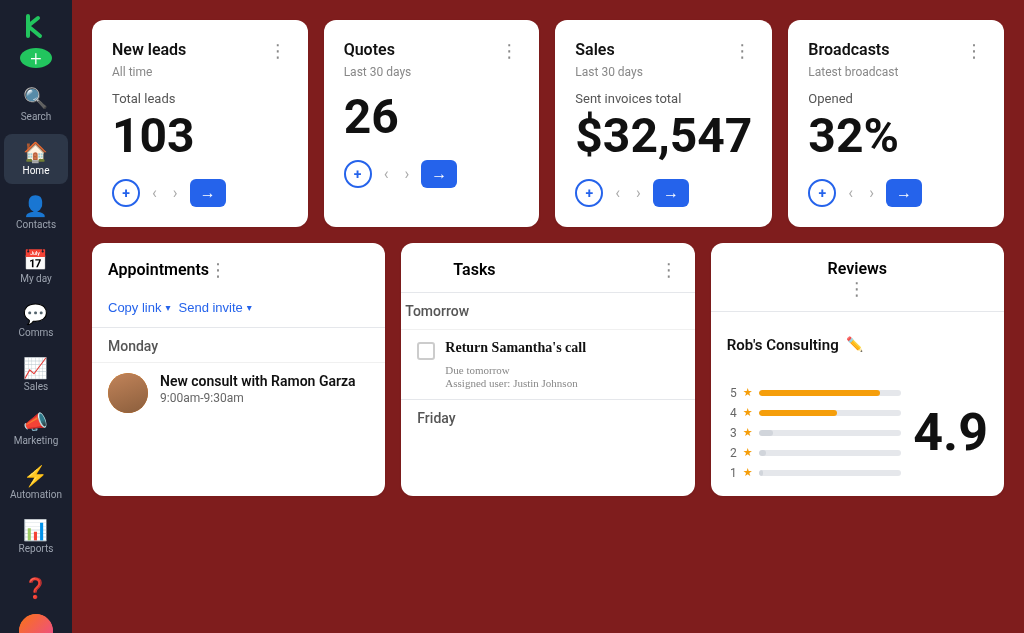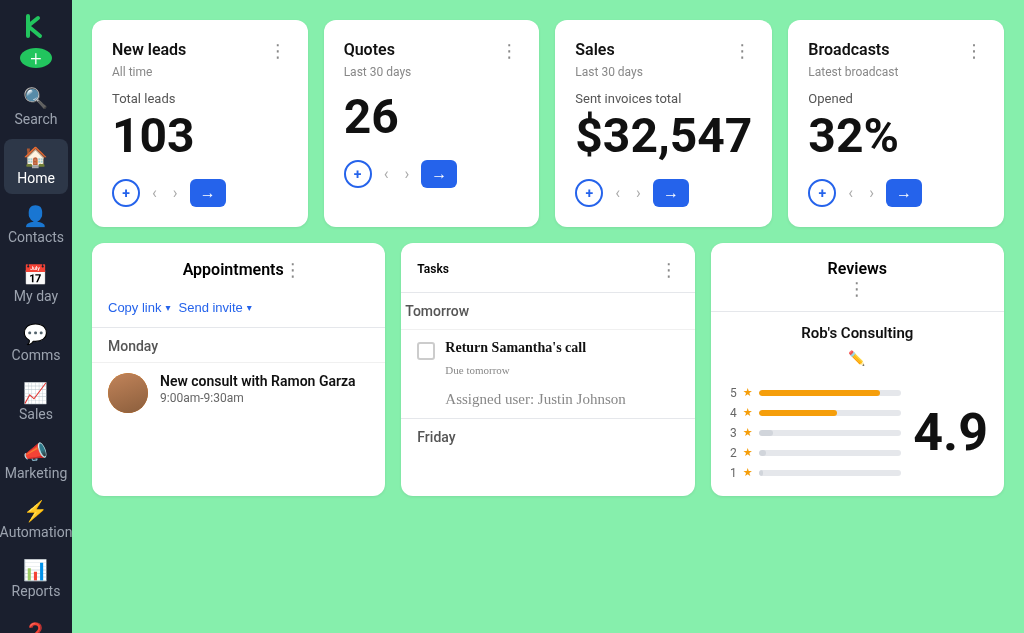--- a/index.html
+++ b/index.html
@@ -44,36 +44,36 @@
       border-radius: 8px;
       cursor: pointer;
       width: 64px;
       color: #9ca3af;
     }
     .sidebar-item.active {
       background: #2d3748;
       color: white;
     }
     .sidebar-item-icon { font-size: 20px; line-height: 1; }
-    .sidebar-item-label { font-size: 14px; text-align: center; }
+    .sidebar-item-label { font-size: 10px; text-align: center; }
     .sidebar-spacer { flex: 1; }
     .sidebar-bottom { display: flex; flex-direction: column; align-items: center; gap: 8px; }
     .sidebar-avatar {
       width: 34px; height: 34px;
       border-radius: 50%;
       background: linear-gradient(135deg, #f97316, #ec4899);
       display: flex; align-items: center; justify-content: center;
       cursor: pointer;
       overflow: hidden;
     }
 
     
     .main {
       flex: 1;
-      background: #86efac;
+      background: #7f1d1d;
       padding: 20px;
       overflow-y: auto;
       display: flex;
       flex-direction: column;
       gap: 16px;
     }
 
     
     .stats-row {
       display: grid;
@@ -139,24 +139,23 @@
     
     .apt-card {
       background: white;
       border-radius: 12px;
       padding: 0;
       box-shadow: 0 1px 3px rgba(0,0,0,0.08);
       overflow: hidden;
     }
     .apt-card-header {
       display: flex;
-      justify-content: center;
+      justify-content: flex-start;
       align-items: center;
       padding: 16px 16px 12px;
-      margin-left: 8px;
     }
     .apt-card-title { font-size: 16px; font-weight: 600; }
     .apt-actions {
       display: flex;
       gap: 8px;
       padding: 8px 16px 12px;
       border-bottom: 1px solid #e5e7eb;
     }
     .apt-action-btn {
       display: flex;
@@ -206,21 +205,21 @@
       border-radius: 12px;
       box-shadow: 0 1px 3px rgba(0,0,0,0.08);
       overflow: hidden;
     }
     .tasks-card-header {
       display: flex;
       justify-content: space-between;
       align-items: center;
       padding: 16px 16px 12px;
     }
-    .tasks-card-title { font-size: 12px; font-weight: 600; }
+    .tasks-card-title { font-size: 16px; font-weight: 600; margin-left: 36px; }
     .tasks-day-label {
       padding: 10px 4px;
       font-size: 14px;
       color: #555;
       font-weight: 500;
       border-top: 1px solid #e5e7eb;
     }
     .task-item {
       display: flex;
       align-items: flex-start;
@@ -233,21 +232,21 @@
       width: 18px; height: 18px;
       border: 2px solid #ccc;
       border-radius: 3px;
       flex-shrink: 0;
       margin-top: 2px;
       cursor: pointer;
     }
     .task-info {}
     .task-name { font-size: 14px; font-weight: 600; color: #111; }
     .task-due { font-size: 11px; color: #888; margin-top: 8px; }
-    .task-assigned { font-size: 15px; color: #888; margin-top: 15px; }
+    .task-assigned { font-size: 11px; color: #888; margin-top: 1px; }
     .task-assigned span { font-weight: 500; }
     .tasks-friday-label {
       padding: 10px 16px;
       font-size: 14px;
       color: #555;
       font-weight: 500;
       border-top: 1px solid #e5e7eb;
     }
 
     
@@ -261,25 +260,24 @@
     .reviews-card-header {
       display: flex;
       justify-content: space-between;
       align-items: center;
       padding: 16px 16px 12px;
       flex-direction: column;
     }
     .reviews-card-title { font-size: 16px; font-weight: 600; }
     .reviews-business {
       display: flex;
-      align-items: center;
+      align-items: flex-start;
       gap: 8px;
-      padding: 12px 16px;
+      padding: 24px 16px;
       border-top: 1px solid #e5e7eb;
-      flex-direction: column;
     }
     .reviews-business-name { font-size: 15px; font-weight: 600; color: #111; }
     .reviews-edit-icon { color: #555; font-size: 14px; cursor: pointer; }
     .reviews-content {
       display: flex;
       align-items: center;
       padding: 8px 16px 16px;
       gap: 12px;
     }
     .reviews-bars { flex: 1; display: flex; flex-direction: column; gap: 6px; }

